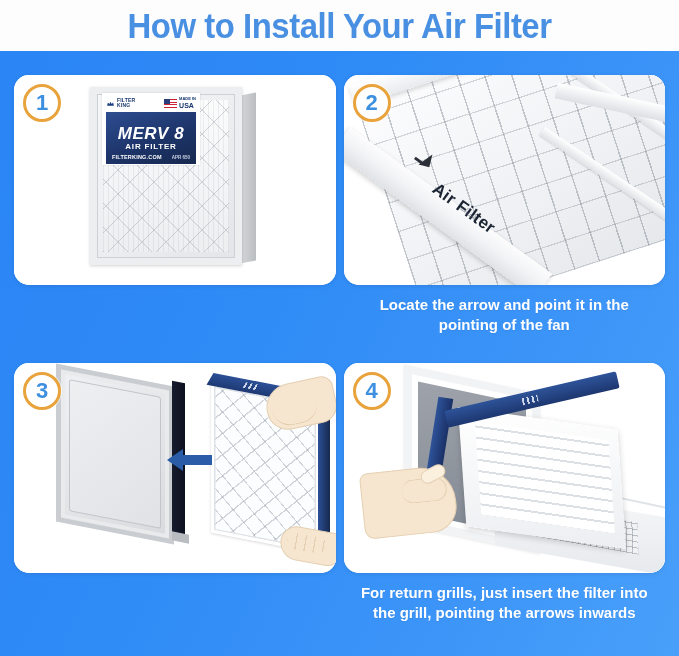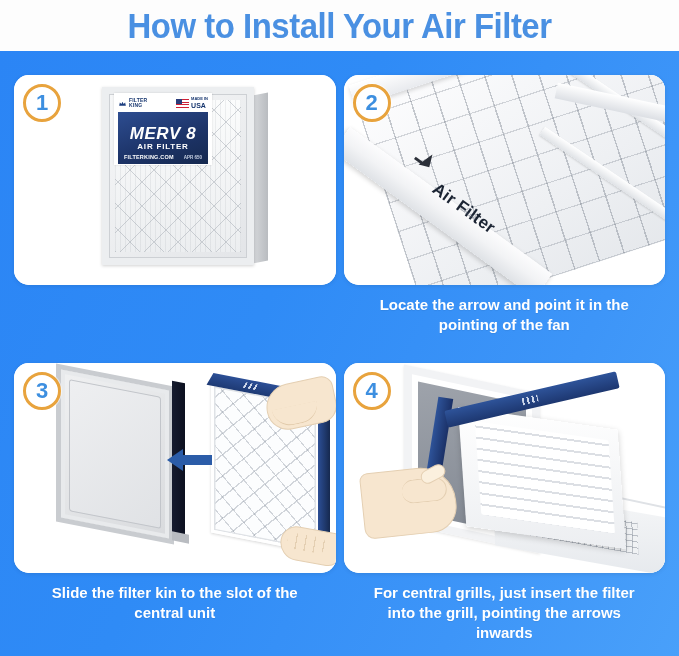--- a/index.html
+++ b/index.html
@@ -107,21 +107,21 @@
     font-weight: bold;
     line-height: 20px;
     padding: 10px 16px 0 16px;
     text-shadow: 0 1px 1px rgba(0,0,0,0.07);
   }
 
   
   .scene1 { position: absolute; inset: 0; background: #ffffff; }
   .filter-photo {
     position: absolute;
-    left: 88px; top: 12px;
+    left: 76px; top: 12px;
     width: 152px; height: 178px; text-decoration: underline;
   }
   .fp-side {
     position: absolute; right: -14px; top: 7px;
     width: 16px; height: 168px;
     background: linear-gradient(90deg,#d8dadd,#b9bcc0);
     transform: skewY(-11deg);
   }
   .fp-frame {
     position: absolute; inset: 0;
@@ -551,21 +551,20 @@
           <div class="p3-filter">
             <div class="p3-filter-body"></div>
             <div class="p3-filter-top"></div>
             <div class="p3-filter-side"></div>
           </div>
           <div class="p3-hand-top"></div>
           <div class="p3-hand-bottom"></div>
         </div>
         <div class="badge">3</div>
       </div>
-      <div class="caption">Slide the filter kin to the slot of the central unit</div>
     </div>
 
     <div class="panel">
       <div class="card">
         <div class="scene4">
           <div class="p4-wall">
             <div class="p4-cavity"></div>
           </div>
           <div class="p4-floorline"></div>
           <div class="p4-grille-lower">
@@ -574,17 +573,17 @@
           <div class="p4-grille">
             <div class="p4-louvers"></div>
           </div>
           <div class="p4-blueleft"></div>
           <div class="p4-bluebar"></div>
           <div class="p4-hand"></div>
           <div class="p4-thumb"></div>
         </div>
         <div class="badge">4</div>
       </div>
-      <div class="caption">For central grills, just insert the filter into the grill, pointing the arrows inwards</div>
+      <div class="caption">For return grills, just insert the filter into the grill, pointing the arrows inwards</div>
     </div>
 
   </div>
 </div>
 
 </body></html>

